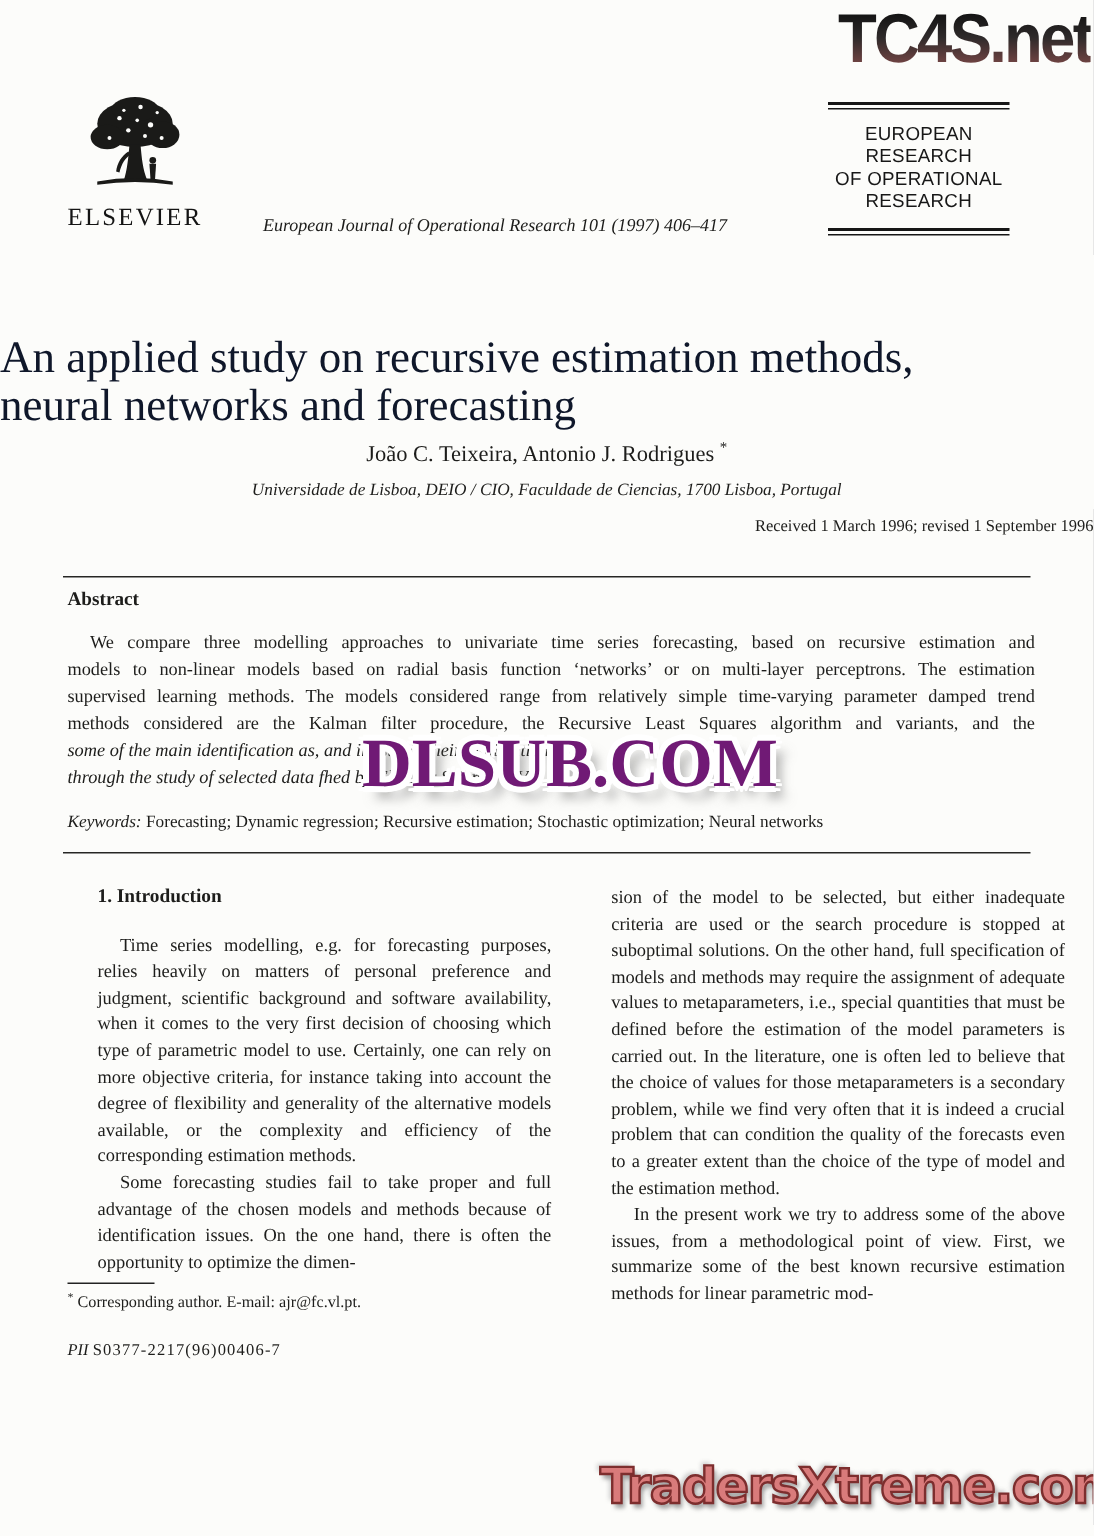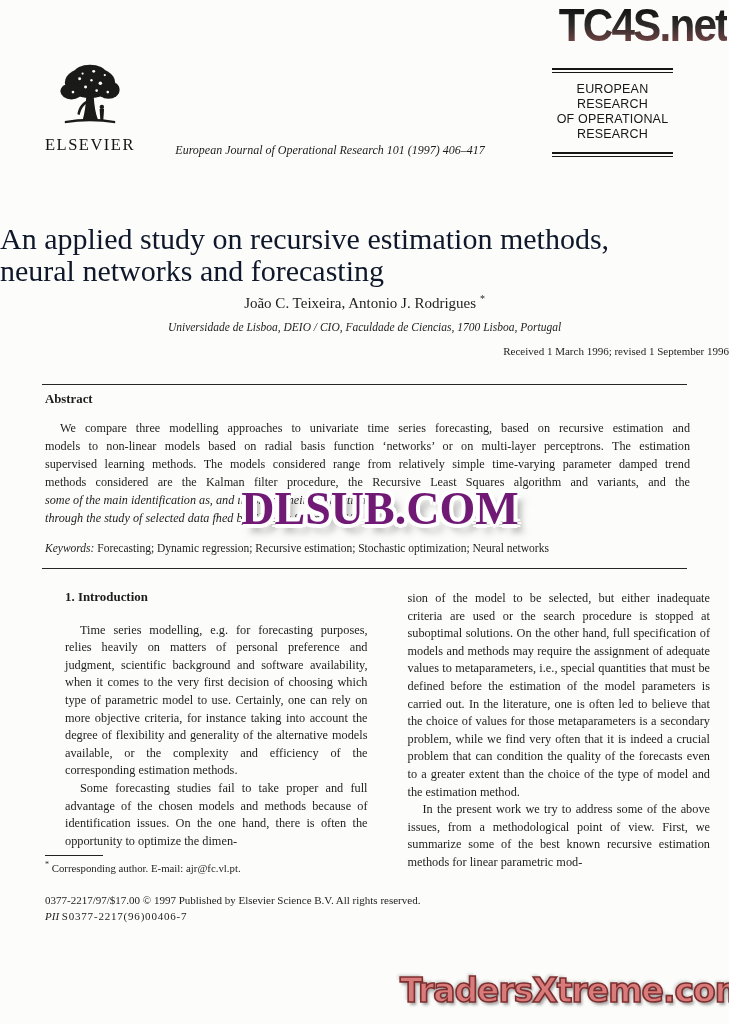--- a/index.html
+++ b/index.html
@@ -196,21 +196,20 @@
       <p class="indent">In the present work we try to address some of the above issues, from a methodological point of view. First, we summarize some of the best known recursive estimation methods for linear parametric mod-</p>
     </div>
   </div>
 
   <div class="footnote">
     <div class="fn-rule"></div>
     <sup>*</sup><span> Corresponding author. E-mail: ajr@fc.vl.pt.</span>
   </div>
 
   <div class="footer">
-    <div>0377-2217/97/$17.00 © 1997 Published by Elsevier Science B.V. All rights reserved.</div>
     <div>
       <span class="pii-label">PII</span>
       <span class="pii-value">S0377-2217(96)00406-7</span>
     </div>
   </div>
 
   <div class="wm-bottom">TradersXtreme.com</div>
 
 </div>
 

